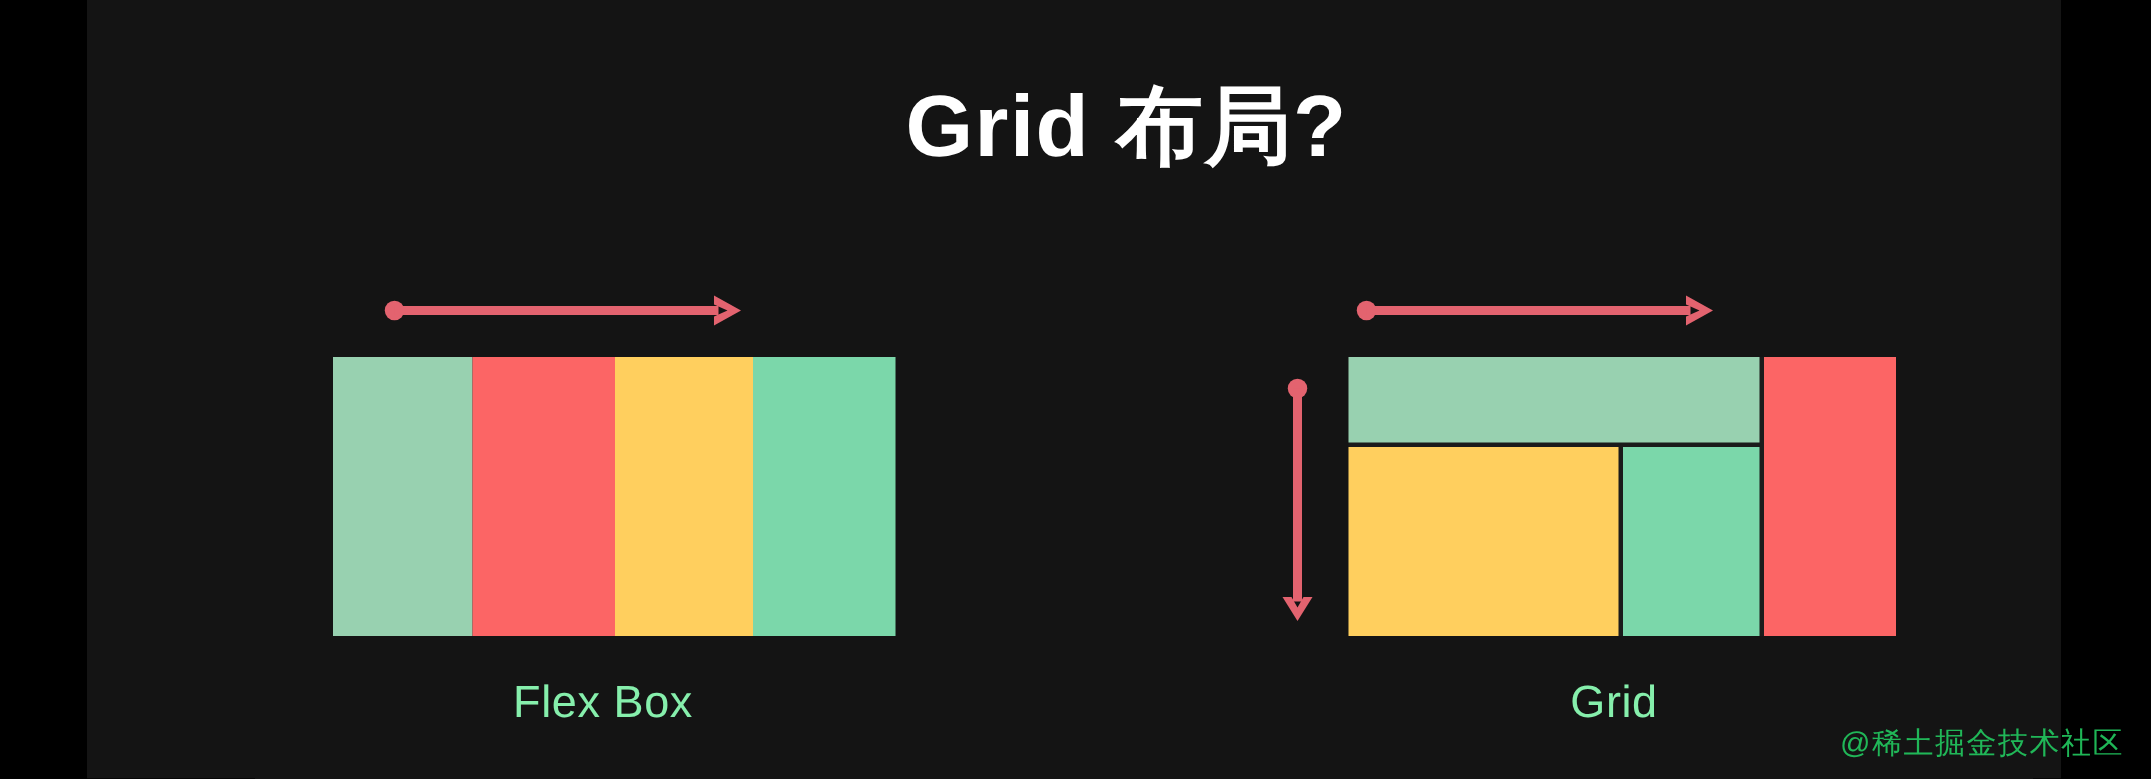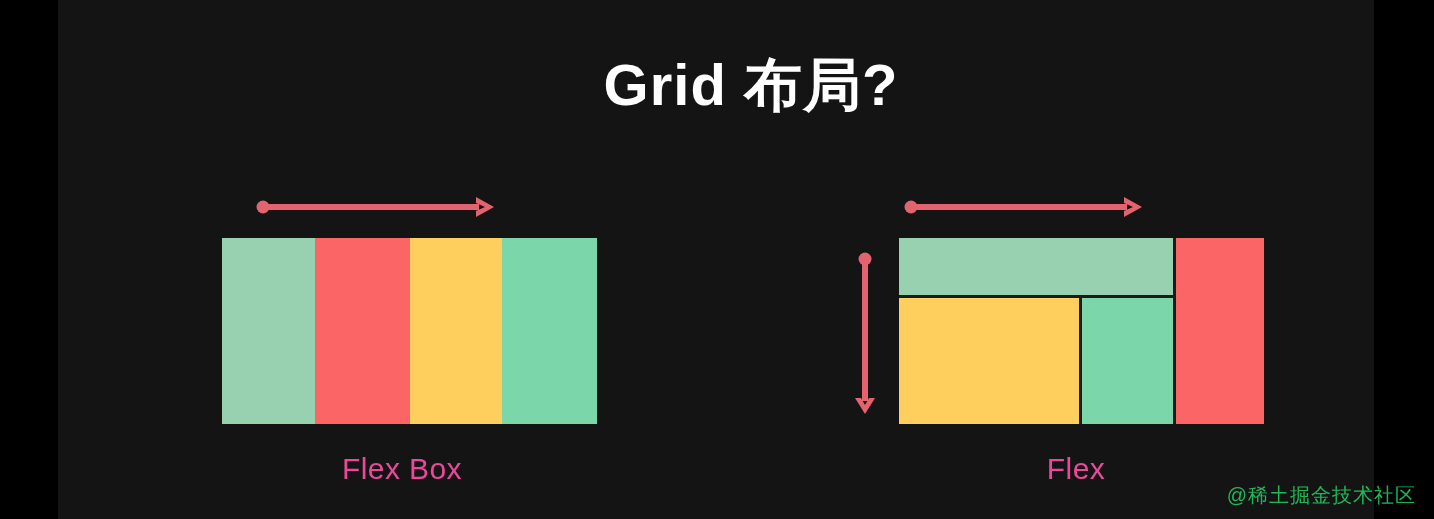--- a/index.html
+++ b/index.html
@@ -85,21 +85,21 @@
   .cell {
     position: absolute;
     box-sizing: border-box;
   }
 
   
   .diagram-label {
     position: absolute;
     width: 100%;
     text-align: center;
-    color: #ec4899;
+    color: #86efac;
     font-size: 30px;
     font-weight: 400;
     letter-spacing: 0.4px;
     white-space: nowrap;
   }
 
   
   #watermark {
     position: absolute;
     right: 18px;
@@ -163,21 +163,21 @@
 
         <div class="cell" style="left:0px; top:0px; width:274px; height:57px; background:#98d1b0;"></div>
 
         <div class="cell" style="left:0px; top:60px; width:180px; height:126px; background:#ffcf5e;"></div>
 
         <div class="cell" style="left:183px; top:60px; width:91px; height:126px; background:#7bd7aa;"></div>
 
         <div class="cell" style="left:277px; top:0px; width:88px; height:186px; background:#fc6565;"></div>
       </div>
 
-      <div class="diagram-label" style="top:262px; left:46px;">Flex</div>
+      <div class="diagram-label" style="top:262px; left:46px;">Grid</div>
     </div>
 
   </div>
 
   <div class="letterbox left"></div>
   <div class="letterbox right"></div>
 
   <div id="watermark">@稀土掘金技术社区</div>
 
 </div>

